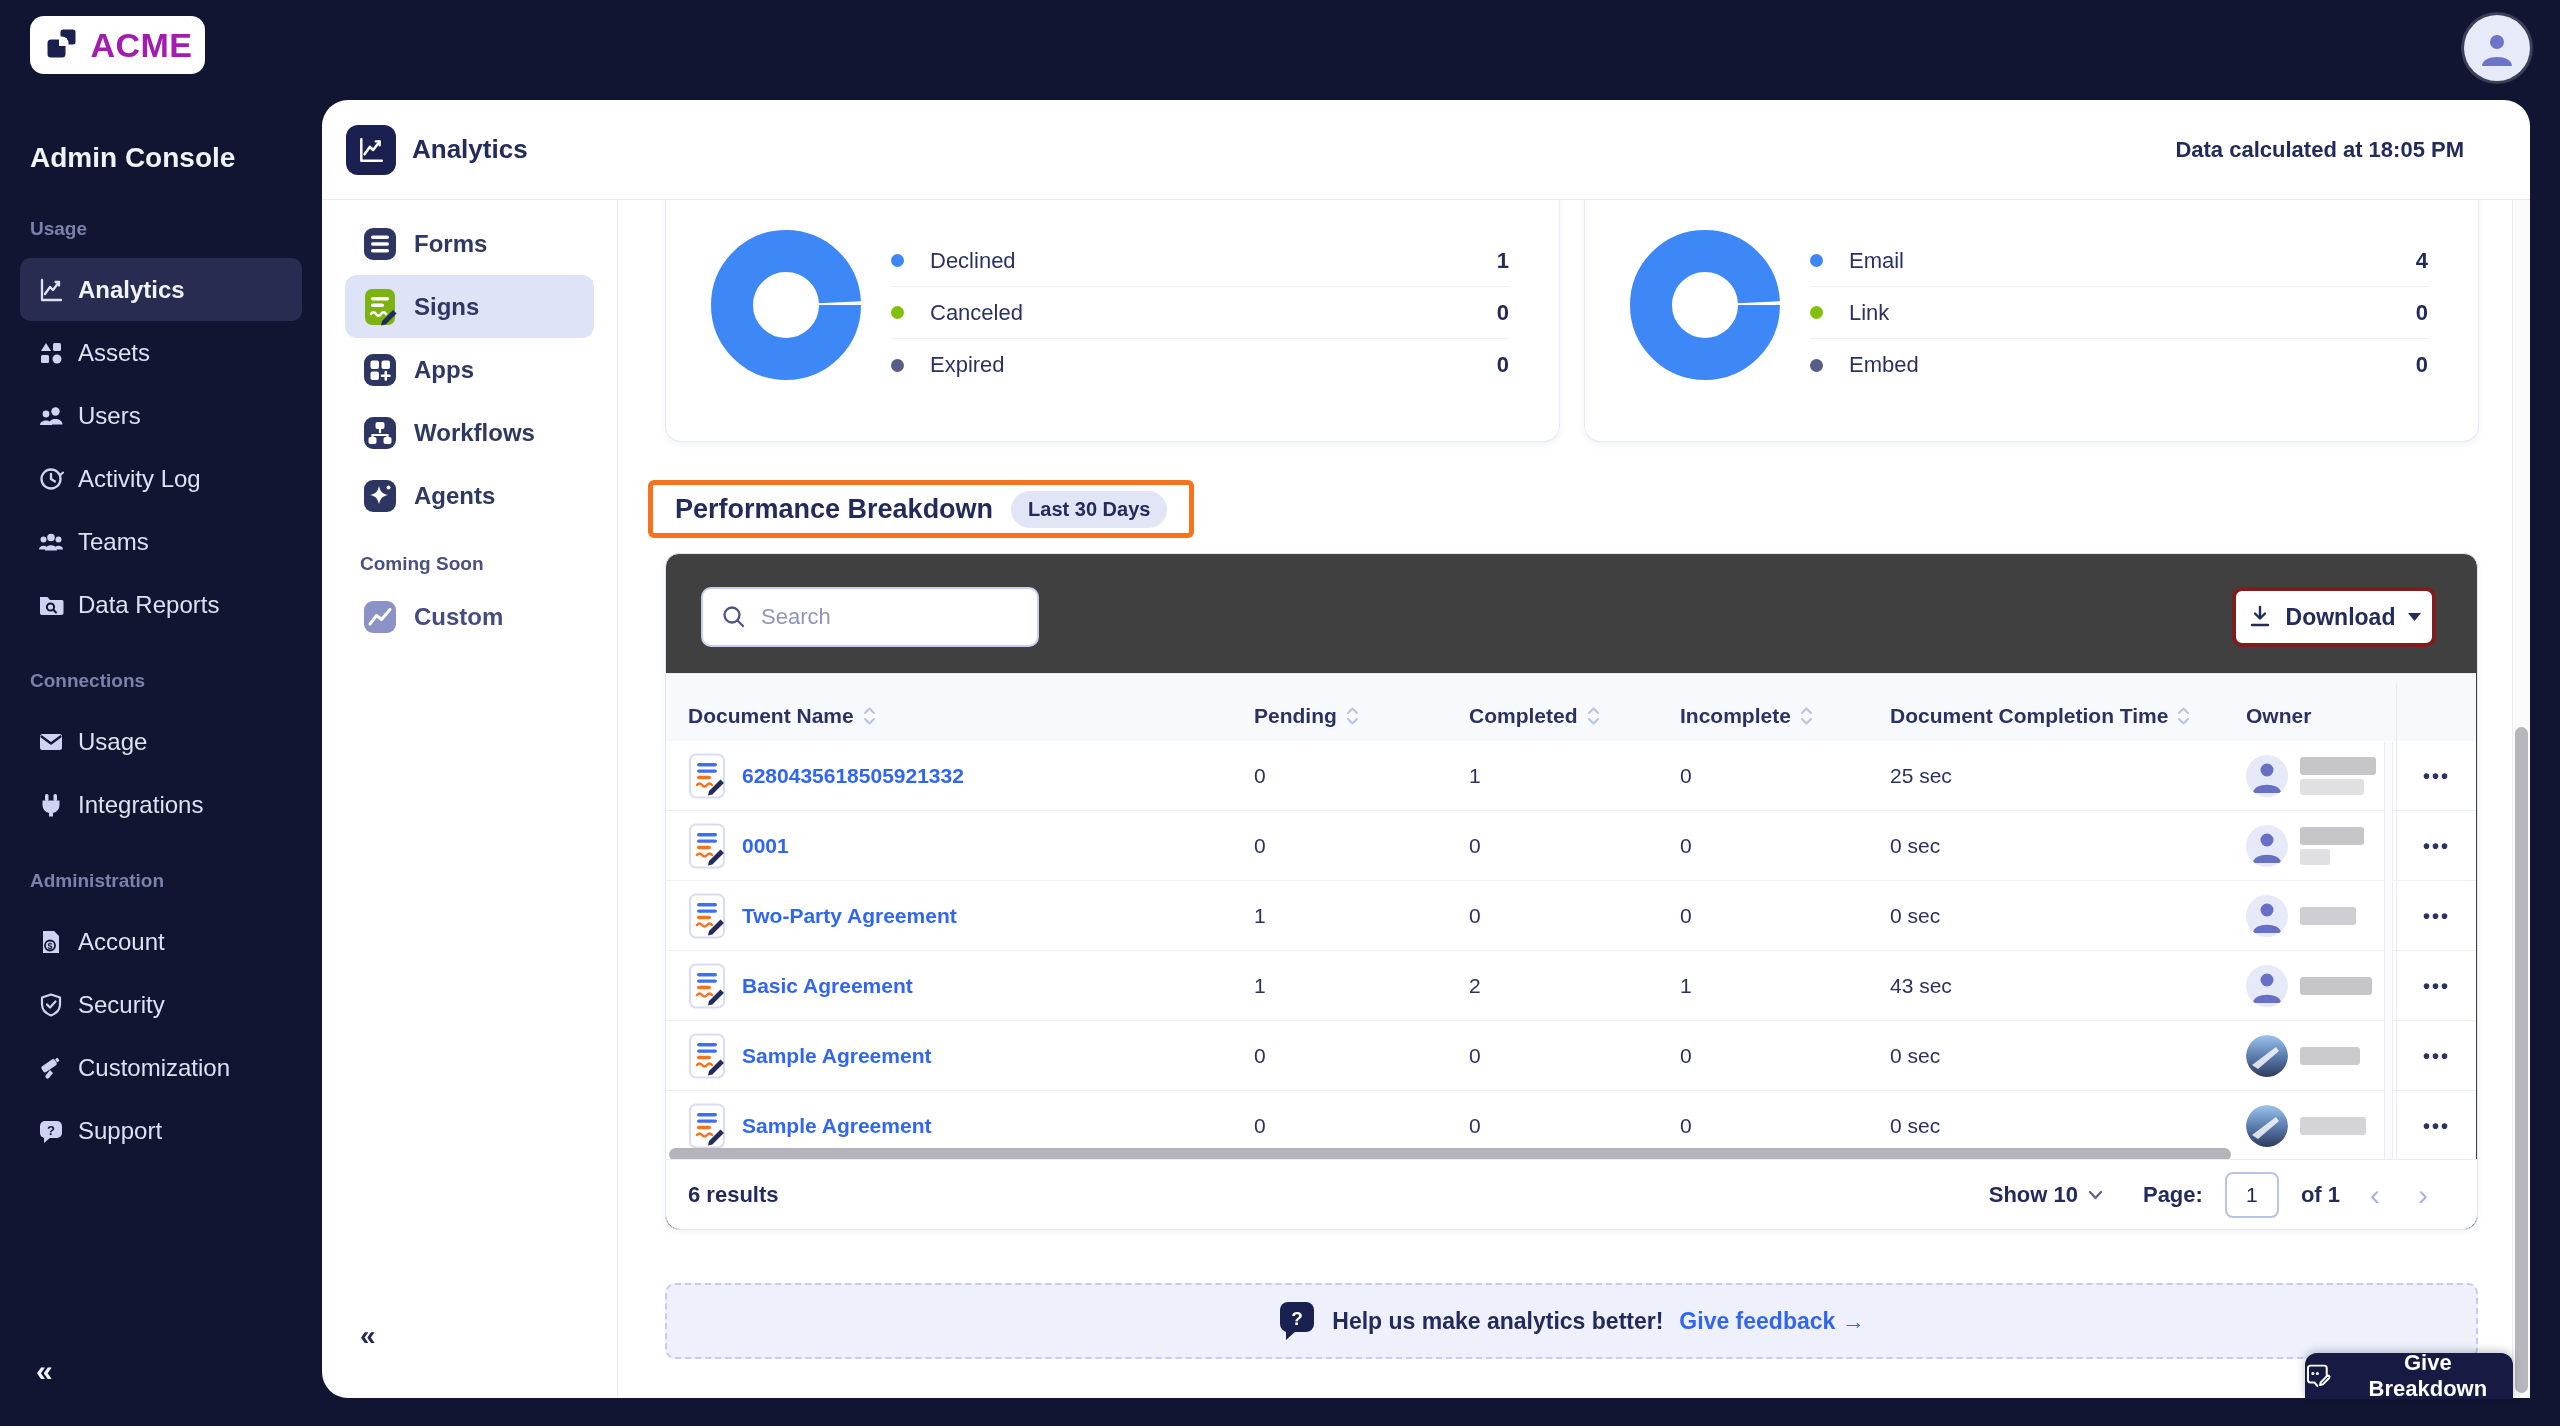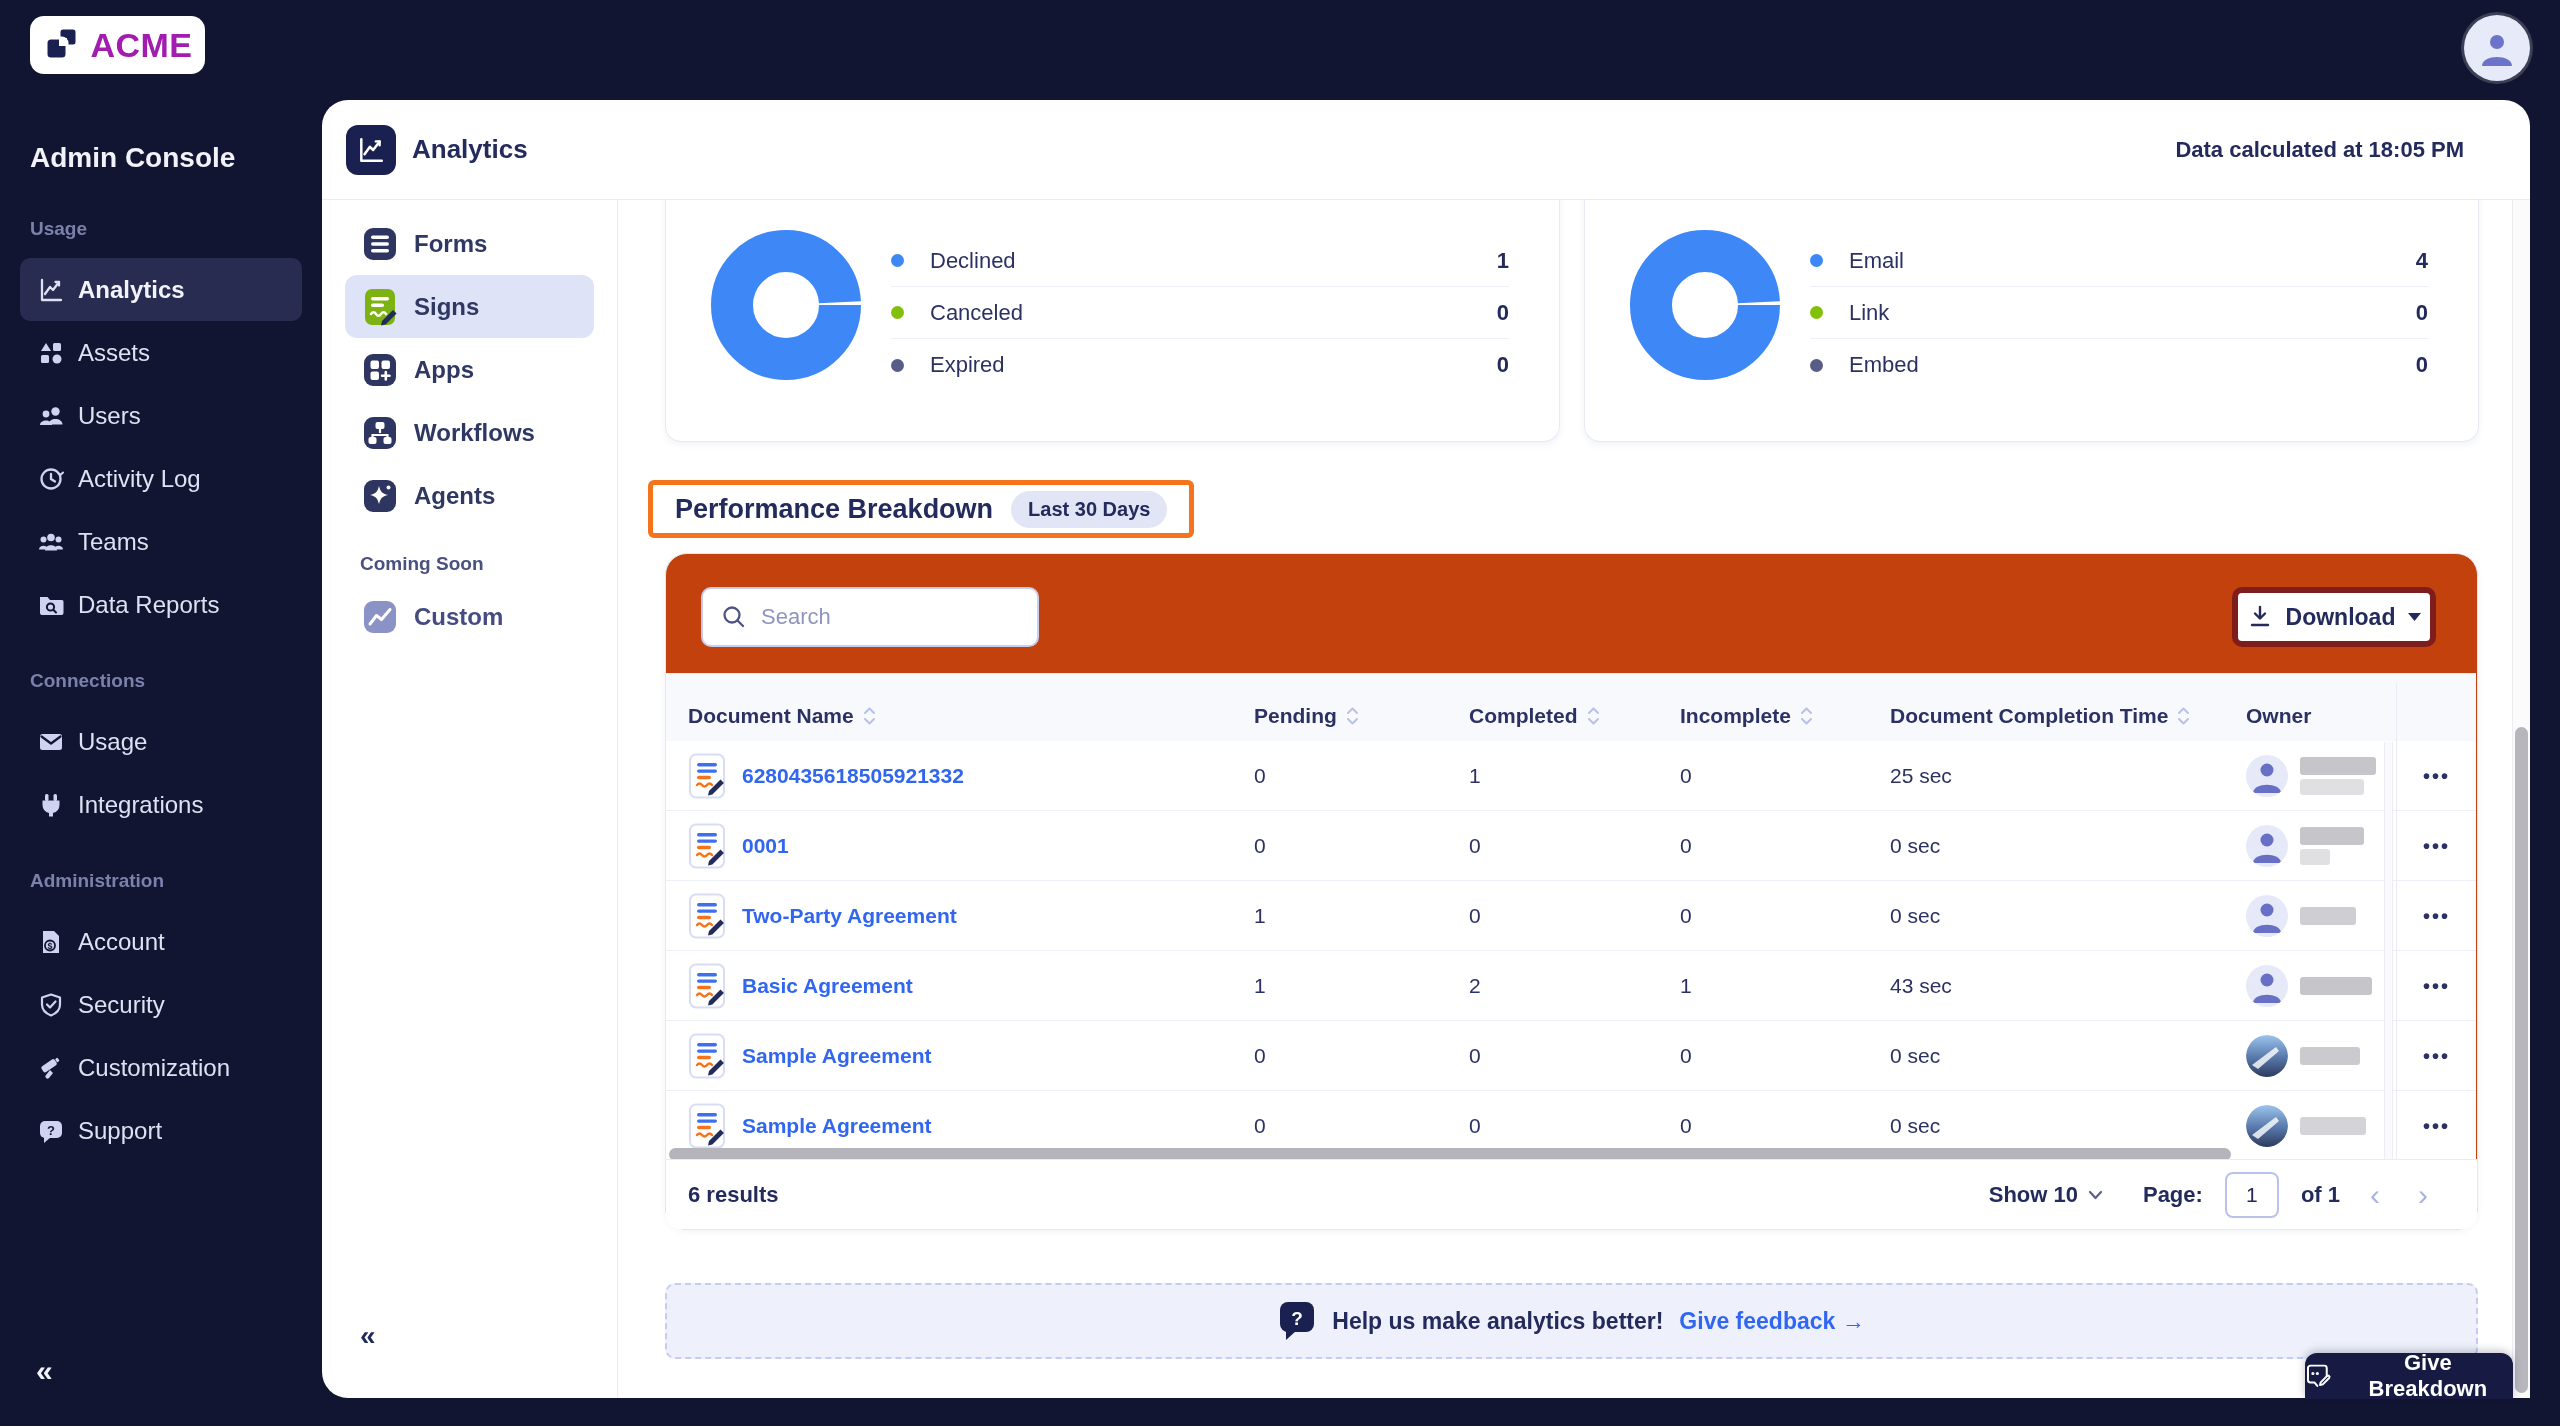--- a/index.html
+++ b/index.html
@@ -75,30 +75,30 @@
 
   
   .perf-box { position:absolute; left:30px; top:280px; height:58px; display:inline-flex;
               align-items:center; padding:0 22px; border:5px solid #f4731c; border-radius:6px; gap:18px; }
   .perf-title { font-size:27px; font-weight:800; color:#232a5c; white-space:nowrap; }
   .perf-badge { background:#e2e5f6; border-radius:999px; padding:7px 17px; font-size:20px;
                 font-weight:600; color:#232a5c; white-space:nowrap; }
 
   
   .table-card { position:absolute; left:47px; top:353px; width:1813px; height:677px;
-                background:#c2410c; border:1px solid #e4e8f6; border-radius:22px;
+                background:#404040; border:1px solid #e4e8f6; border-radius:14px;
                 box-shadow:0 2px 6px rgba(90,100,150,.08); }
   .search-box { position:absolute; left:35px; top:33px; width:338px; height:60px;
                 border:2px solid #c7cef0; border-radius:10px; display:flex; align-items:center;
                 padding-left:18px; gap:14px; background:#fff; }
   .search-box input { border:none; outline:none; font-size:22px; color:#2b3263; width:230px;
                       font-family:inherit; background:transparent; }
   .search-box input::placeholder { color:#8e95bd; }
   .download-btn { position:absolute; right:41px; top:33px; width:204px; height:60px;
-                  border:6px solid #7f1d1d; border-radius:10px; background:#fff; display:flex;
+                  border:4px solid #7f1d1d; border-radius:10px; background:#fff; display:flex;
                   align-items:center; justify-content:center; gap:13px; cursor:pointer; }
   .download-btn .dl-label { font-size:23px; font-weight:700; color:#232a5c; }
 
   .tgrid { display:grid; grid-template-columns:566px 215px 211px 210px 356px 150px 1fr;
            padding-left:22px; align-items:center; }
   .thead { position:absolute; left:0; right:1px; top:119px; height:86px; background:#f8f9fd;
            border-top:1px solid #e9ebf6; border-bottom:1px solid #e9ebf6; }
   .th { display:flex; align-items:center; gap:9px; font-size:21px; font-weight:600;
         color:#2b3263; cursor:pointer; white-space:nowrap; }
   .th.static { cursor:default; }

